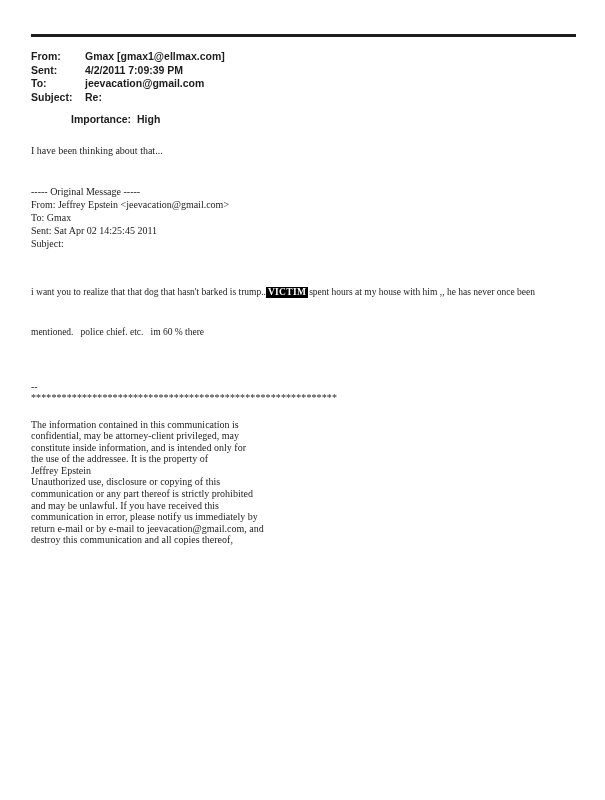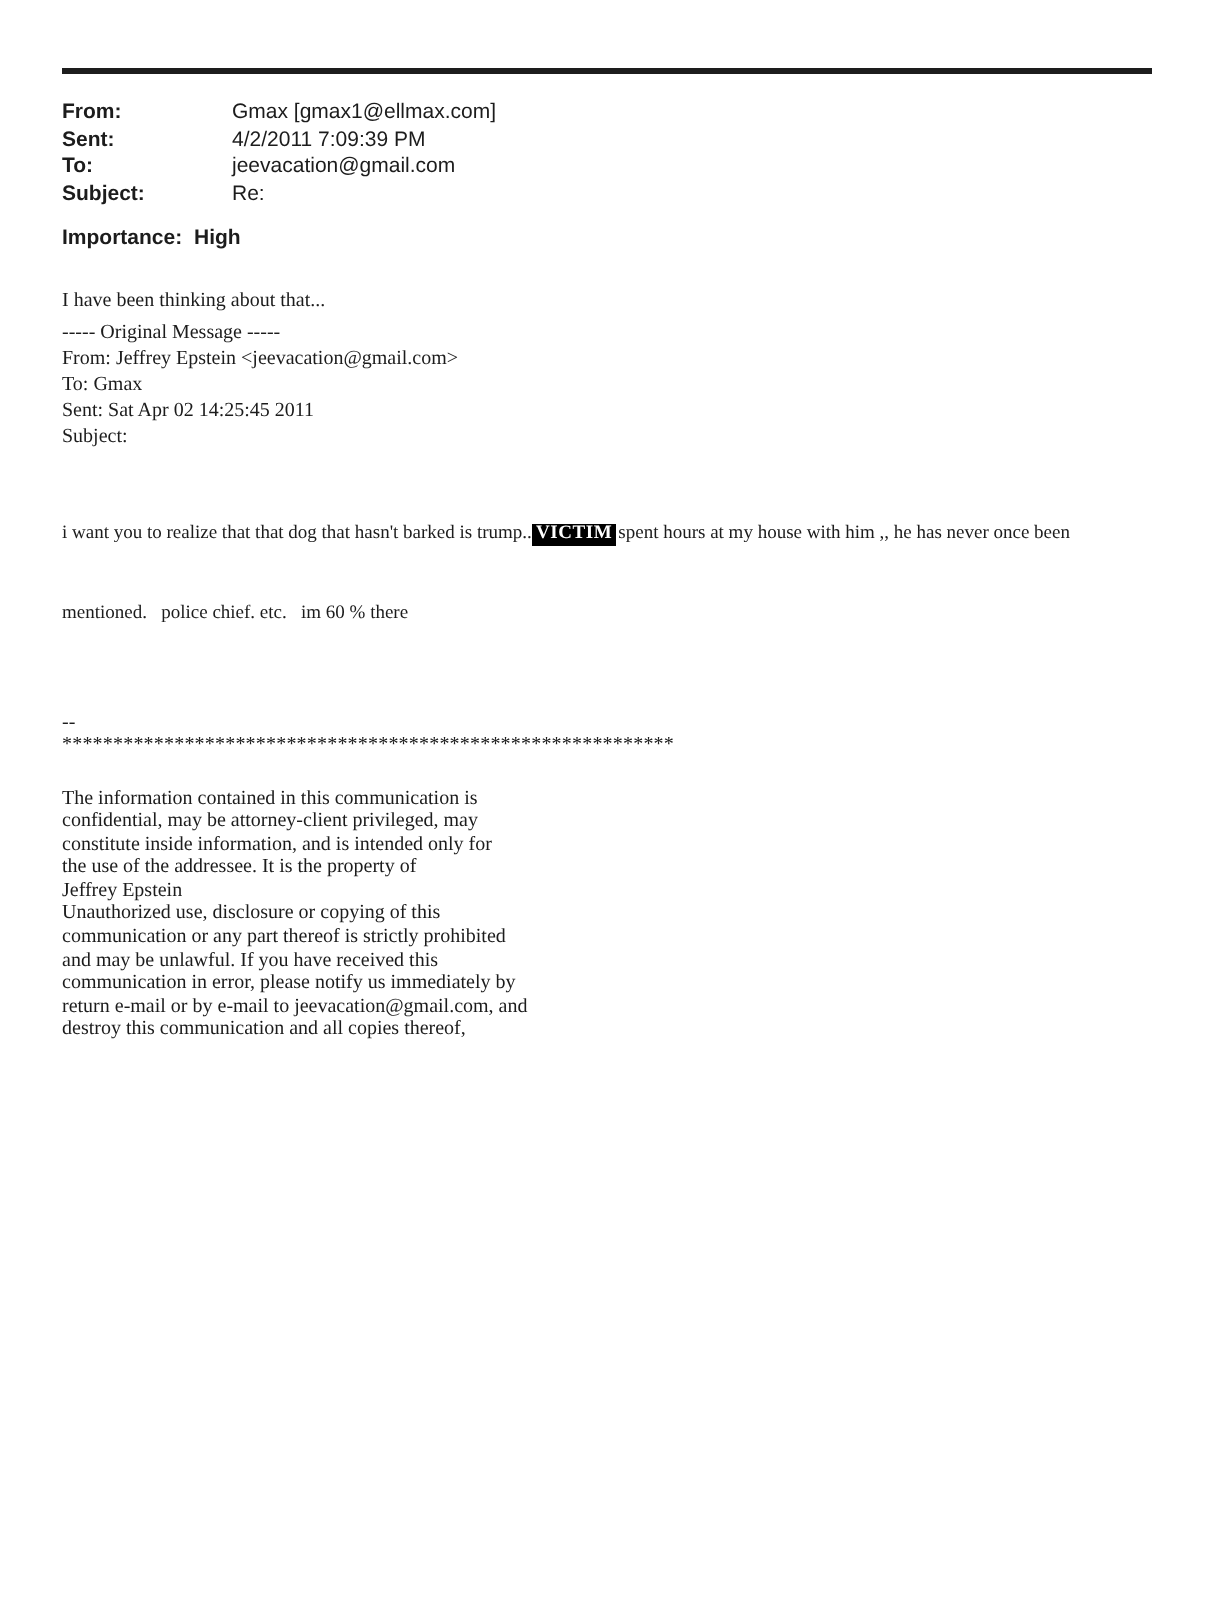--- a/index.html
+++ b/index.html
@@ -29,32 +29,32 @@
   
   .hdr {
     margin-top: 13px;
     font-family: "Liberation Sans", sans-serif;
     font-size: 10.5px;
     line-height: 13.5px;
     color: #1c1c1c;
   }
   .hdr-row { display: flex; }
   .hdr-row .lbl { width: 54px; font-weight: 700; }
-  .hdr-row .val { font-weight: 400; margin-left: 31px; }
+  .hdr-row .val { font-weight: 700; }
   .imp-row { display: flex; margin-top: 9px; }
-  .imp-row .lbl { width: 66px; font-weight: 700; }
+  .imp-row .lbl { width: 66px; font-weight: 700; margin-left: 40px; }
   .imp-row .val { font-weight: 700; text-align: right; }
   
   .intro {
     margin-top: 17px;
     font-size: 10px;
     line-height: 13px;
   }
   .orig {
-    margin-top: 3px;
+    margin-top: 28px;
     font-size: 10px;
     line-height: 13px;
   }
   .msg {
     margin-top: 9px;
     font-size: 9.5px;
     line-height: 13.5px;
     white-space: pre-wrap;
     width: 546px;
   }

